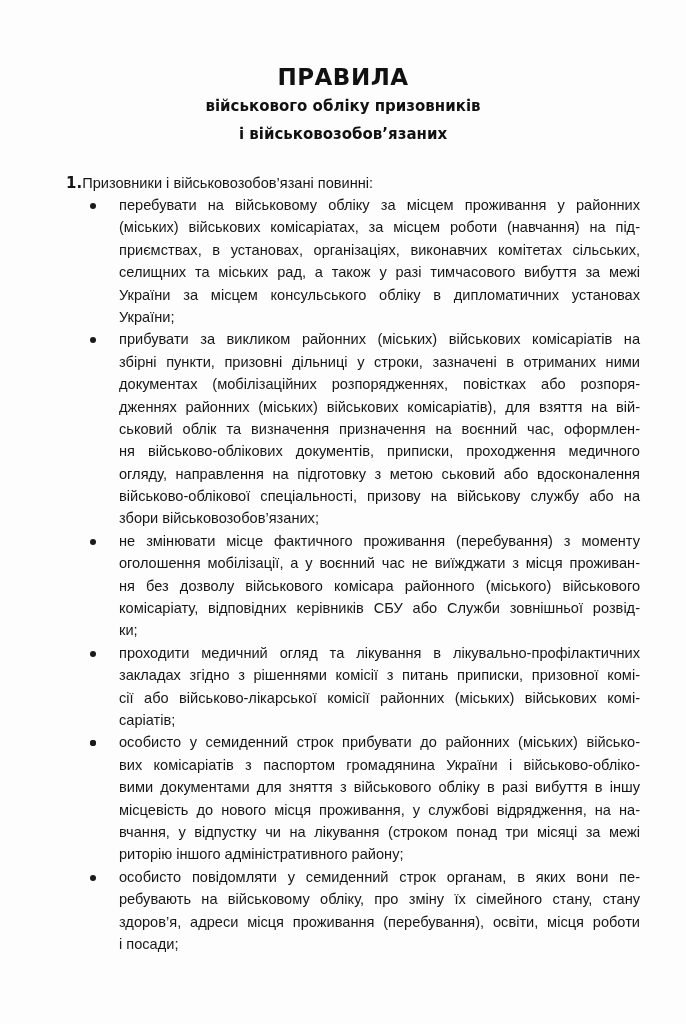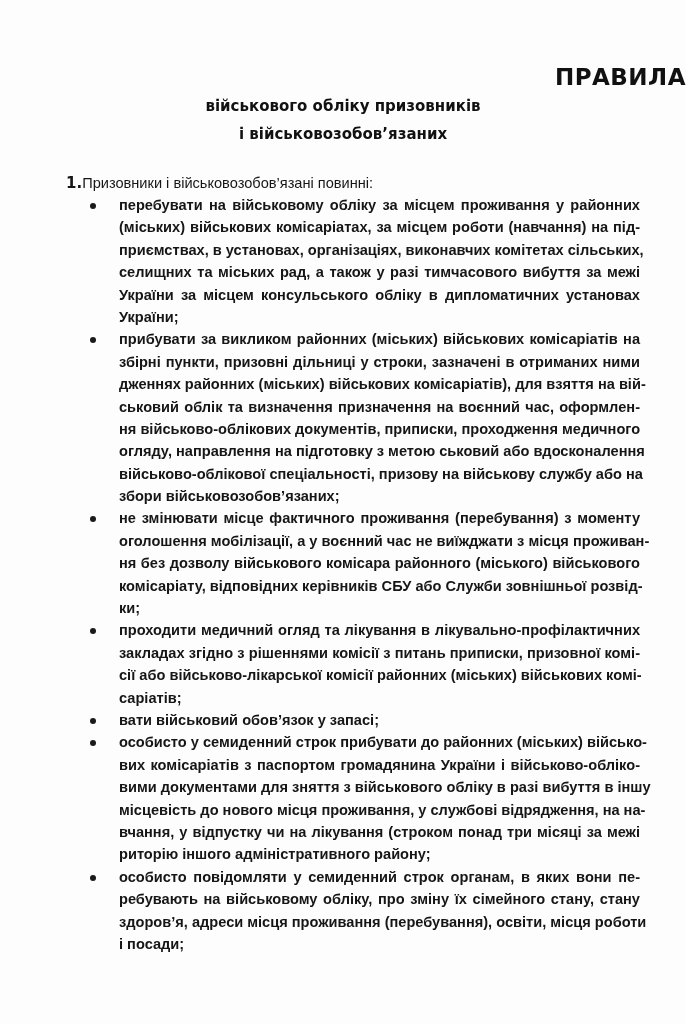--- a/index.html
+++ b/index.html
@@ -1,26 +1,26 @@
 <!DOCTYPE html>
 <html><head>
 <meta charset="utf-8">
 <style>
   html, body { margin: 0; padding: 0; background: #ffffff; }
   body { width: 686px; height: 1024px; position: relative; overflow: hidden; color: #161616; }
   .page { position: absolute; left: 0; top: 0; width: 686px; height: 1024px; background: #fdfdfd; }
   .title-block { position: absolute; left: 0; top: 62px; width: 686px; text-align: center;
     font-family: "DejaVu Sans", sans-serif; font-weight: bold; color: #111; }
-  .title-main { font-size: 23px; line-height: 30px; letter-spacing: 0.5px; text-align: right; }
+  .title-main { font-size: 23px; line-height: 30px; letter-spacing: 0.5px; }
   .title-sub { font-size: 15px; line-height: 28px; }
   .section { position: absolute; left: 66px; top: 172px; width: 580px;
     font-family: "Liberation Sans", sans-serif; font-size: 14.6px; }
   .section-head { height: 22px; line-height: 22px; white-space: nowrap; }
   .section-num { font-family: "DejaVu Sans", sans-serif; font-weight: bold; font-size: 15px; }
-  .items { list-style: none; margin: 0; padding: 0; font-weight: bold; }
+  .items { list-style: none; margin: 0; padding: 0; }
   .item { position: relative; padding-left: 53px; }
   .bullet { position: absolute; left: 24px; top: 9px; width: 6px; height: 6px; border-radius: 50%; background: #1a1a1a; }
   .line { display: block; height: 22.4px; line-height: 22.4px; white-space: nowrap; text-align: justify; text-align-last: justify; width: 521px; }
   .line.last { text-align-last: left; }
 </style>
 </head>
 <body>
 
 <div class="page">
   <div class="title-block">
@@ -40,20 +40,21 @@
           <span class="line">(міських) військових комісаріатах, за місцем роботи (навчання) на під-</span>
           <span class="line">приємствах, в установах, організаціях, виконавчих комітетах сільських,</span>
           <span class="line">селищних та міських рад, а також у разі тимчасового вибуття за межі</span>
           <span class="line">України за місцем консульського обліку в дипломатичних установах</span>
           <span class="line last">України;</span>
         </li>
         <li class="item">
           <span class="bullet"></span>
           <span class="line">прибувати за викликом районних (міських) військових комісаріатів на</span>
           <span class="line">збірні пункти, призовні дільниці у строки, зазначені в отриманих ними</span>
+          <span class="line">документах (мобілізаційних розпорядженнях, повістках або розпоря-</span>
           <span class="line">дженнях районних (міських) військових комісаріатів), для взяття на вій-</span>
           <span class="line">ськовий облік та визначення призначення на воєнний час, оформлен-</span>
           <span class="line">ня військово-облікових документів, приписки, проходження медичного</span>
           <span class="line">огляду, направлення на підготовку з метою ськовий або вдосконалення</span>
           <span class="line">військово-облікової спеціальності, призову на військову службу або на</span>
           <span class="line last">збори військовозобов’язаних;</span>
         </li>
         <li class="item">
           <span class="bullet"></span>
           <span class="line">не змінювати місце фактичного проживання (перебування) з моменту</span>
@@ -64,21 +65,20 @@
         </li>
         <li class="item">
           <span class="bullet"></span>
           <span class="line">проходити медичний огляд та лікування в лікувально-профілактичних</span>
           <span class="line">закладах згідно з рішеннями комісії з питань приписки, призовної комі-</span>
           <span class="line">сії або військово-лікарської комісії районних (міських) військових комі-</span>
           <span class="line last">саріатів;</span>
         </li>
         <li class="item">
           <span class="bullet"></span>
-          <span class="line last">вати військовий обов’язок у запасі;</span>
         </li>
         <li class="item">
           <span class="bullet"></span>
           <span class="line">особисто у семиденний строк прибувати до районних (міських) військо-</span>
           <span class="line">вих комісаріатів з паспортом громадянина України і військово-обліко-</span>
           <span class="line">вими документами для зняття з військового обліку в разі вибуття в іншу</span>
           <span class="line">місцевість до нового місця проживання, у службові відрядження, на на-</span>
           <span class="line">вчання, у відпустку чи на лікування (строком понад три місяці за межі</span>
           <span class="line last">риторію іншого адміністративного району;</span>
         </li>

